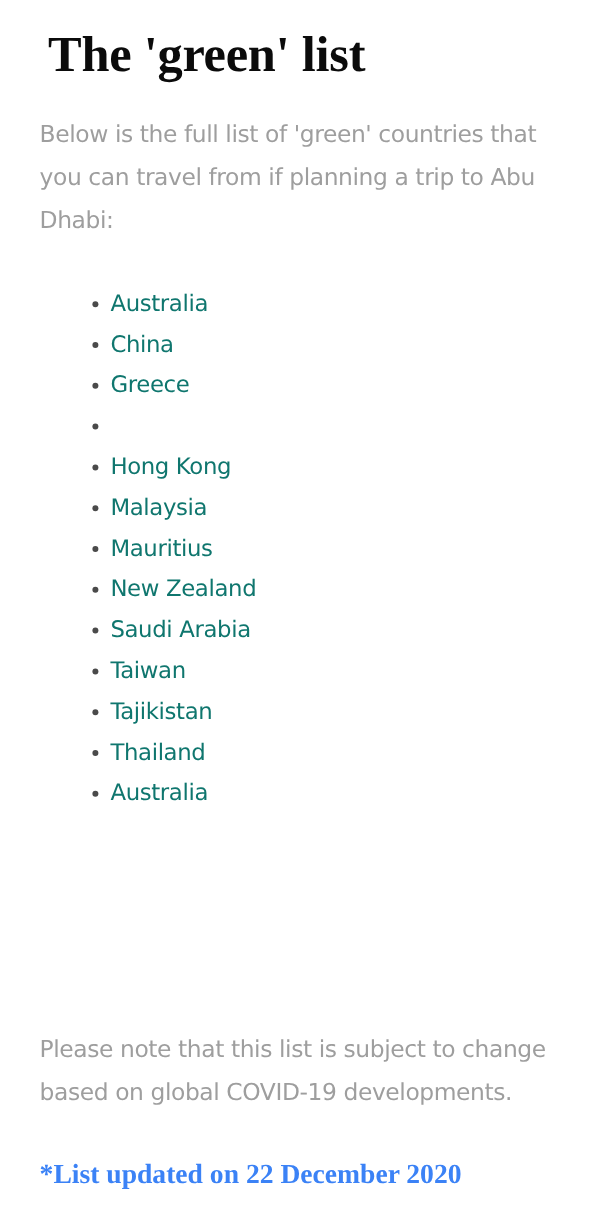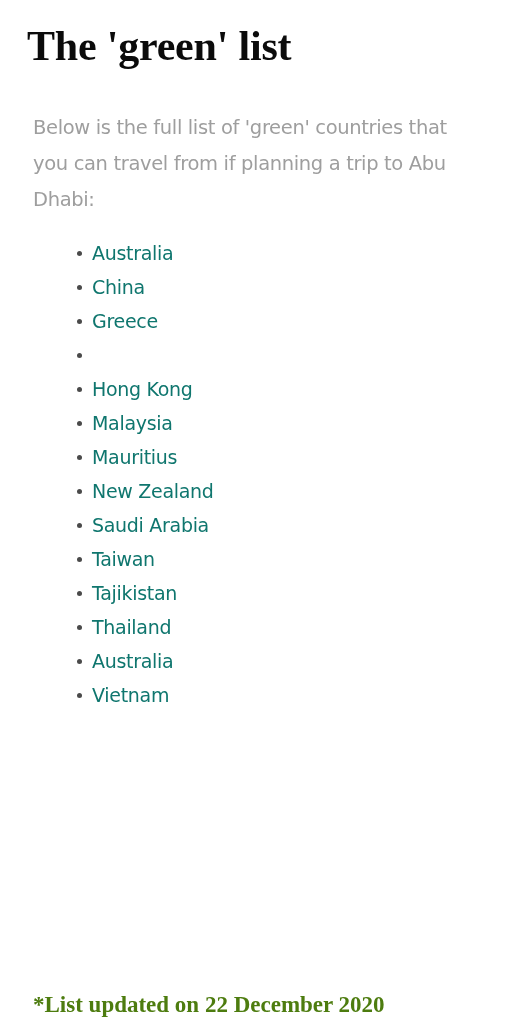--- a/index.html
+++ b/index.html
@@ -17,36 +17,36 @@
   .page {
     position: relative;
     width: 512px;
     height: 1024px;
     background: #ffffff;
     box-sizing: border-box;
   }
 
   .article-heading {
     position: absolute;
-    left: 27px;
+    left: 40px;
     top: 22px;
     margin: 0;
     font-family: "Liberation Serif", "DejaVu Serif", serif;
     font-weight: bold;
     font-size: 42px;
     line-height: 48px;
     letter-spacing: -0.2px;
     color: #0b0b0b;
     white-space: nowrap;
   }
 
   .intro-paragraph {
     position: absolute;
     left: 33px;
-    top: 110px;
+    top: 94px;
     width: 432px;
     margin: 0;
     font-family: "DejaVu Sans", "Liberation Sans", sans-serif;
     font-size: 19.5px;
     line-height: 36px;
     font-weight: 400;
     color: #9e9e9e;
     letter-spacing: -0.35px;
   }
 
@@ -93,27 +93,27 @@
     font-size: 19.5px;
     line-height: 36px;
     font-weight: 400;
     color: #9e9e9e;
     letter-spacing: -0.35px;
   }
 
   .updated-line {
     position: absolute;
     left: 33px;
-    top: 990px;
+    top: 964px;
     margin: 0;
     font-family: "Liberation Serif", "DejaVu Serif", serif;
     font-weight: bold;
     font-size: 23px;
     line-height: 30px;
-    color: #4d7c0f;
+    color: #3b82f6;
     letter-spacing: 0px;
     white-space: nowrap;
   }
 </style>
 </head>
 <body>
 
 <div class="page">
 
   <h1 class="article-heading">The 'green' list</h1>
@@ -165,22 +165,19 @@
       <span>Tajikistan</span>
     </li>
     <li class="country-item">
       <span class="bullet-dot"></span>
       <span>Thailand</span>
     </li>
     <li class="country-item">
       <span class="bullet-dot"></span>
       <span>Australia</span>
     </li>
-    <li class="country-item">
-      <span class="bullet-dot"></span>
-      <span>Vietnam</span>
-    </li>
   </ul>
 
+  <p class="note-paragraph">Please note that this list is subject to change based on global COVID-19 developments.</p>
 
   <p class="updated-line">*List updated on 22 December 2020</p>
 
 </div>
 
 </body></html>

